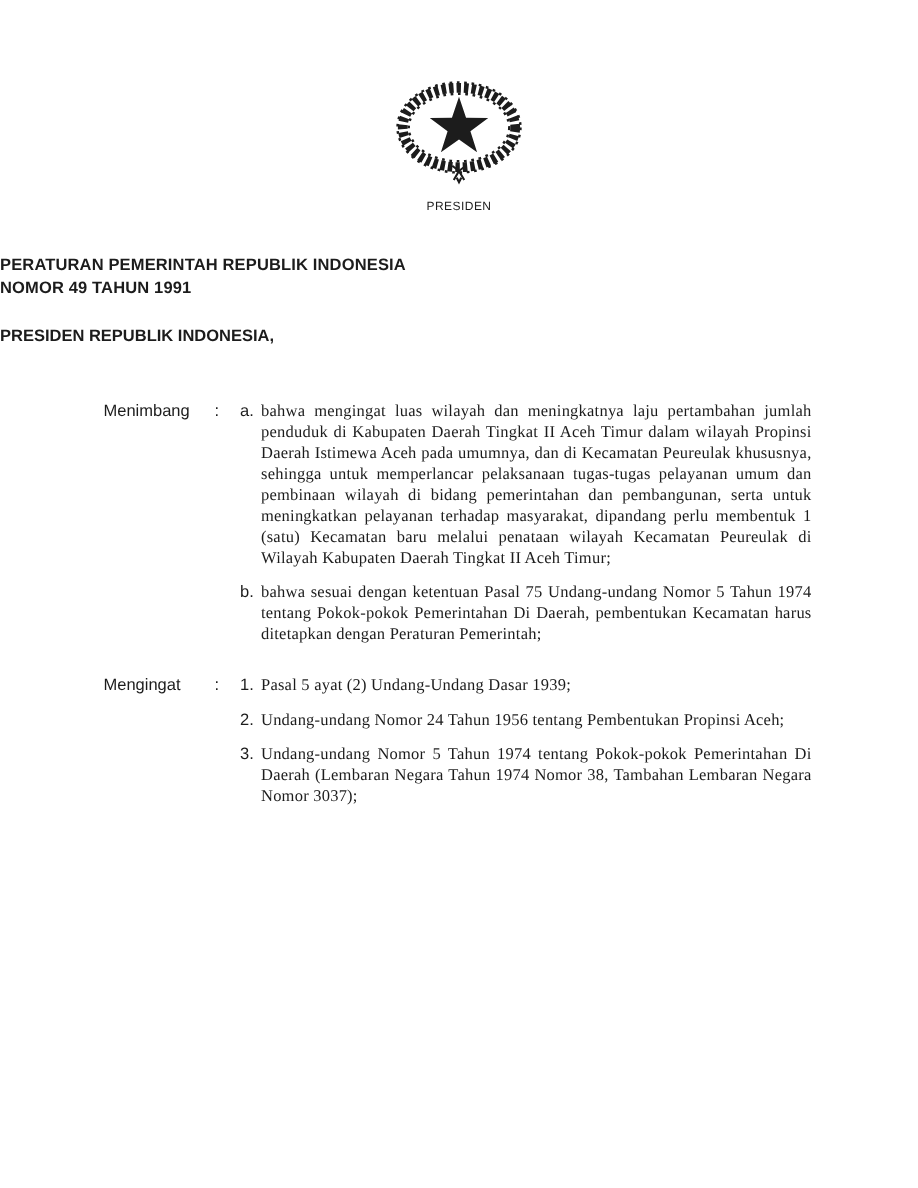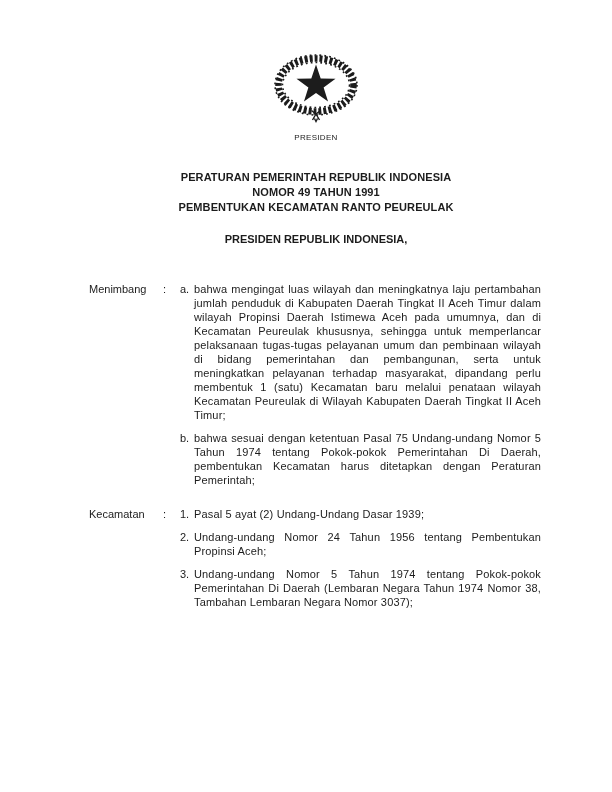--- a/index.html
+++ b/index.html
@@ -10,21 +10,20 @@
   .page {
     position: relative;
     width: 612px;
     height: 792px;
     margin: 0 auto;
     background: #ffffff;
     color: #1c1c1c;
     font-family: "Liberation Sans", "DejaVu Sans", sans-serif;
     overflow: hidden;
     box-sizing: border-box;
-    padding-left: 20px;
   }
   
   .letterhead {
     text-align: center;
   }
   .emblem {
     display: block;
     margin: 52px auto 0 auto;
   }
   .lh-line1 {
@@ -34,29 +33,27 @@
     letter-spacing: 0.3px;
   }
   .lh-line2 {
     font-size: 8px;
     line-height: 12px;
     letter-spacing: 0.3px;
   }
   
   .title-block {
     margin-top: 26px;
-    text-align: center;
     font-weight: bold;
     font-size: 11px;
     line-height: 15px;
     letter-spacing: 0.1px;
   }
   .preamble-heading {
     margin-top: 17px;
-    text-align: center;
     font-weight: bold;
     font-size: 11px;
     line-height: 14px;
   }
   
   .body-area {
     padding: 0 71px 0 69px;
   }
   .clause {
     display: flex;
@@ -86,20 +83,21 @@
   .clause-item:last-child { margin-bottom: 0; }
   .item-marker {
     width: 14px;
     flex: 0 0 14px;
   }
   .item-text {
     flex: 1 1 auto;
     margin: 0;
     text-align: justify;
     letter-spacing: 0.15px;
+    font-family: Liberation Serif, serif;
   }
 </style>
 </head>
 <body>
 
 <div class="page">
 
   <header class="letterhead">
     <svg class="emblem" width="90" height="72" viewBox="-45 -33 90 72" aria-hidden="true">
       <ellipse cx="0" cy="0" rx="41" ry="30" fill="none" stroke="#1c1c1c" stroke-width="1.6" stroke-dasharray="1.8 3.1"></ellipse>
@@ -107,21 +105,20 @@
       <ellipse cx="0" cy="0" rx="33.5" ry="22.5" fill="none" stroke="#1c1c1c" stroke-width="1.6" stroke-dasharray="1.8 3.1"></ellipse>
       <polygon fill="#1c1c1c" points="0,-20.5 4.7,-6.47 19.5,-6.33 7.61,2.47 12.05,16.58 0,8 -12.05,16.58 -7.61,2.47 -19.5,-6.33 -4.7,-6.47"></polygon>
       <path d="M-4.5,25.5 L0,29 L4.5,25.5 M0,29 L-3.5,35 M0,29 L3.5,35 M-1.5,33.5 L0,36.5 L1.5,33.5" fill="none" stroke="#1c1c1c" stroke-width="1.4"></path>
     </svg>
     <div class="lh-line1">PRESIDEN</div>
   </header>
 
   <section class="title-block">
     <div>PERATURAN PEMERINTAH REPUBLIK INDONESIA</div>
     <div>NOMOR 49 TAHUN 1991</div>
-    <div>PEMBENTUKAN KECAMATAN RANTO PEUREULAK</div>
   </section>
 
   <div class="preamble-heading">PRESIDEN REPUBLIK INDONESIA,</div>
 
   <div class="body-area">
 
     <section class="clause clause-considering">
       <div class="clause-label">Menimbang</div>
       <div class="clause-colon">:</div>
       <div class="clause-items">
@@ -130,21 +127,21 @@
           <p class="item-text">bahwa mengingat luas wilayah dan meningkatnya laju pertambahan jumlah penduduk di Kabupaten Daerah Tingkat II Aceh Timur dalam wilayah Propinsi Daerah Istimewa Aceh pada umumnya, dan di Kecamatan Peureulak khususnya, sehingga untuk memperlancar pelaksanaan tugas-tugas pelayanan umum dan pembinaan wilayah di bidang pemerintahan dan pembangunan, serta untuk meningkatkan pelayanan terhadap masyarakat, dipandang perlu membentuk 1 (satu) Kecamatan baru melalui penataan wilayah Kecamatan Peureulak di Wilayah Kabupaten Daerah Tingkat II Aceh Timur;</p>
         </div>
         <div class="clause-item">
           <span class="item-marker">b.</span>
           <p class="item-text">bahwa sesuai dengan ketentuan Pasal 75 Undang-undang Nomor 5 Tahun 1974 tentang Pokok-pokok Pemerintahan Di Daerah, pembentukan Kecamatan harus ditetapkan dengan Peraturan Pemerintah;</p>
         </div>
       </div>
     </section>
 
     <section class="clause clause-recalling">
-      <div class="clause-label">Kecamatan</div>
+      <div class="clause-label">Mengingat</div>
       <div class="clause-colon">:</div>
       <div class="clause-items">
         <div class="clause-item">
           <span class="item-marker">1.</span>
           <p class="item-text">Pasal 5 ayat (2) Undang-Undang Dasar 1939;</p>
         </div>
         <div class="clause-item">
           <span class="item-marker">2.</span>
           <p class="item-text">Undang-undang Nomor 24 Tahun 1956 tentang Pembentukan Propinsi Aceh;</p>
         </div>

